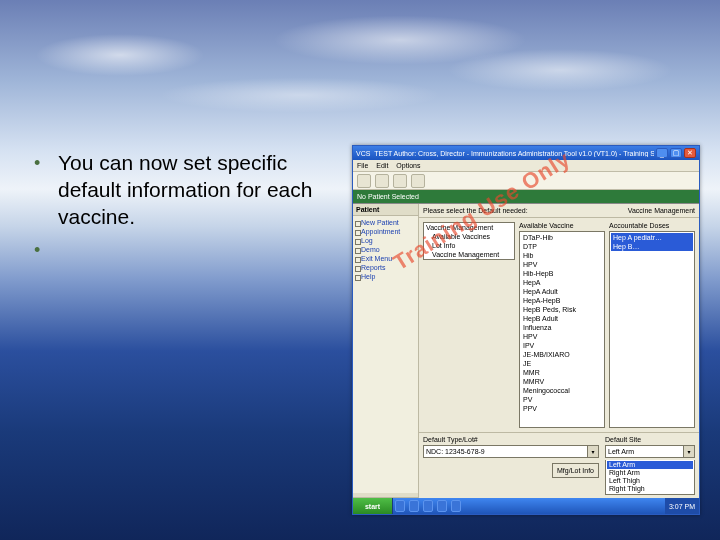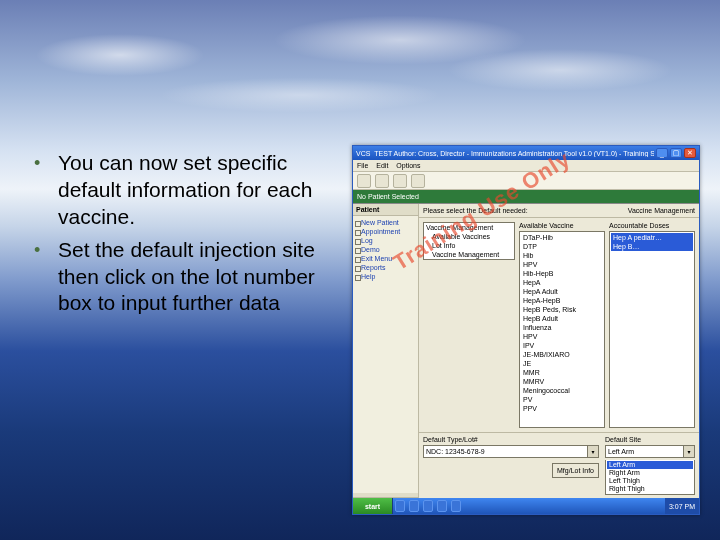--- a/index.html
+++ b/index.html
@@ -76,21 +76,21 @@
   .leftnav{display:flex;flex-direction:column;}
 </style>
 </head>
 <body>
 
 <div class="slide">
   <div class="clouds"></div>
 
   <ul class="bullets">
     <li><span class="dot">•</span><span>You can now set specific default information for each vaccine.</span></li>
-    <li><span class="dot">•</span><span>Set the default injection site then click on the lot number box to input further data</span></li>
+    <li><span class="dot">•</span></li>
   </ul>
 
   <div class="app">
     <div class="titlebar">
       <div class="t">VCS_TEST Author: Cross, Director - Immunizations Administration Tool v1.0 (VT1.0) - Training System</div>
       <div class="winbtn min">_</div>
       <div class="winbtn max">▢</div>
       <div class="winbtn close">✕</div>
     </div>
     <div class="menubar">

